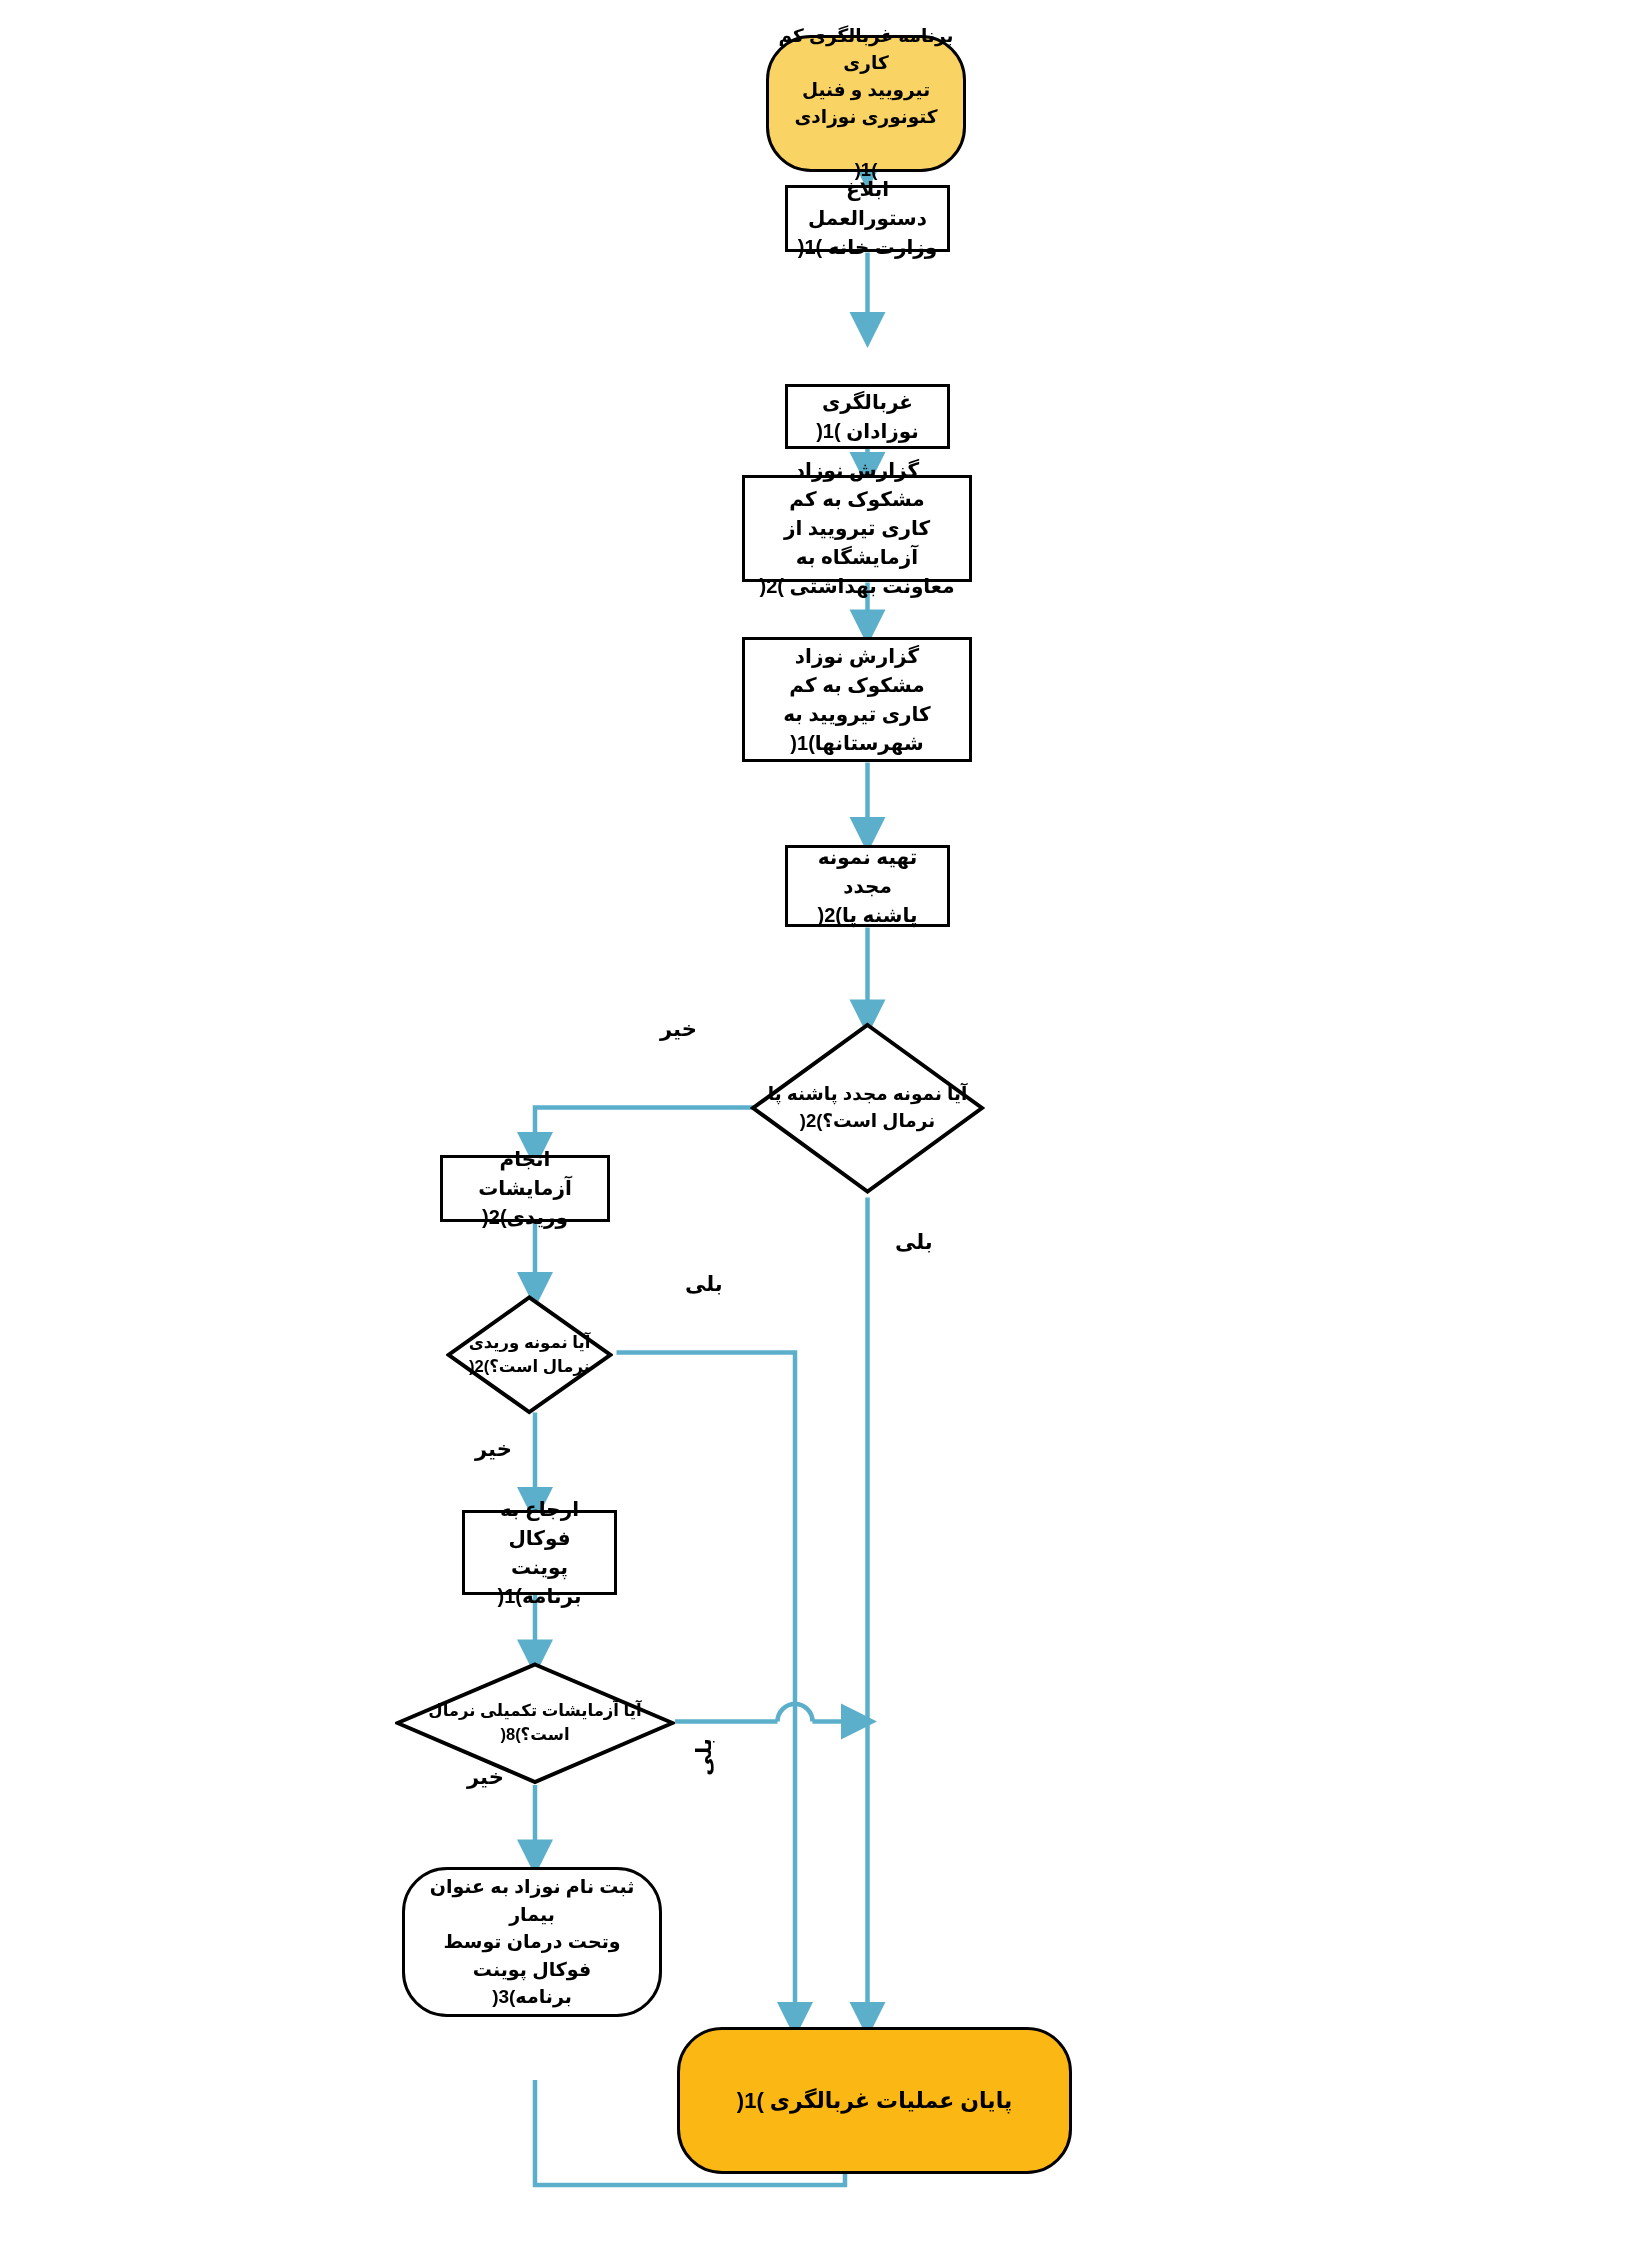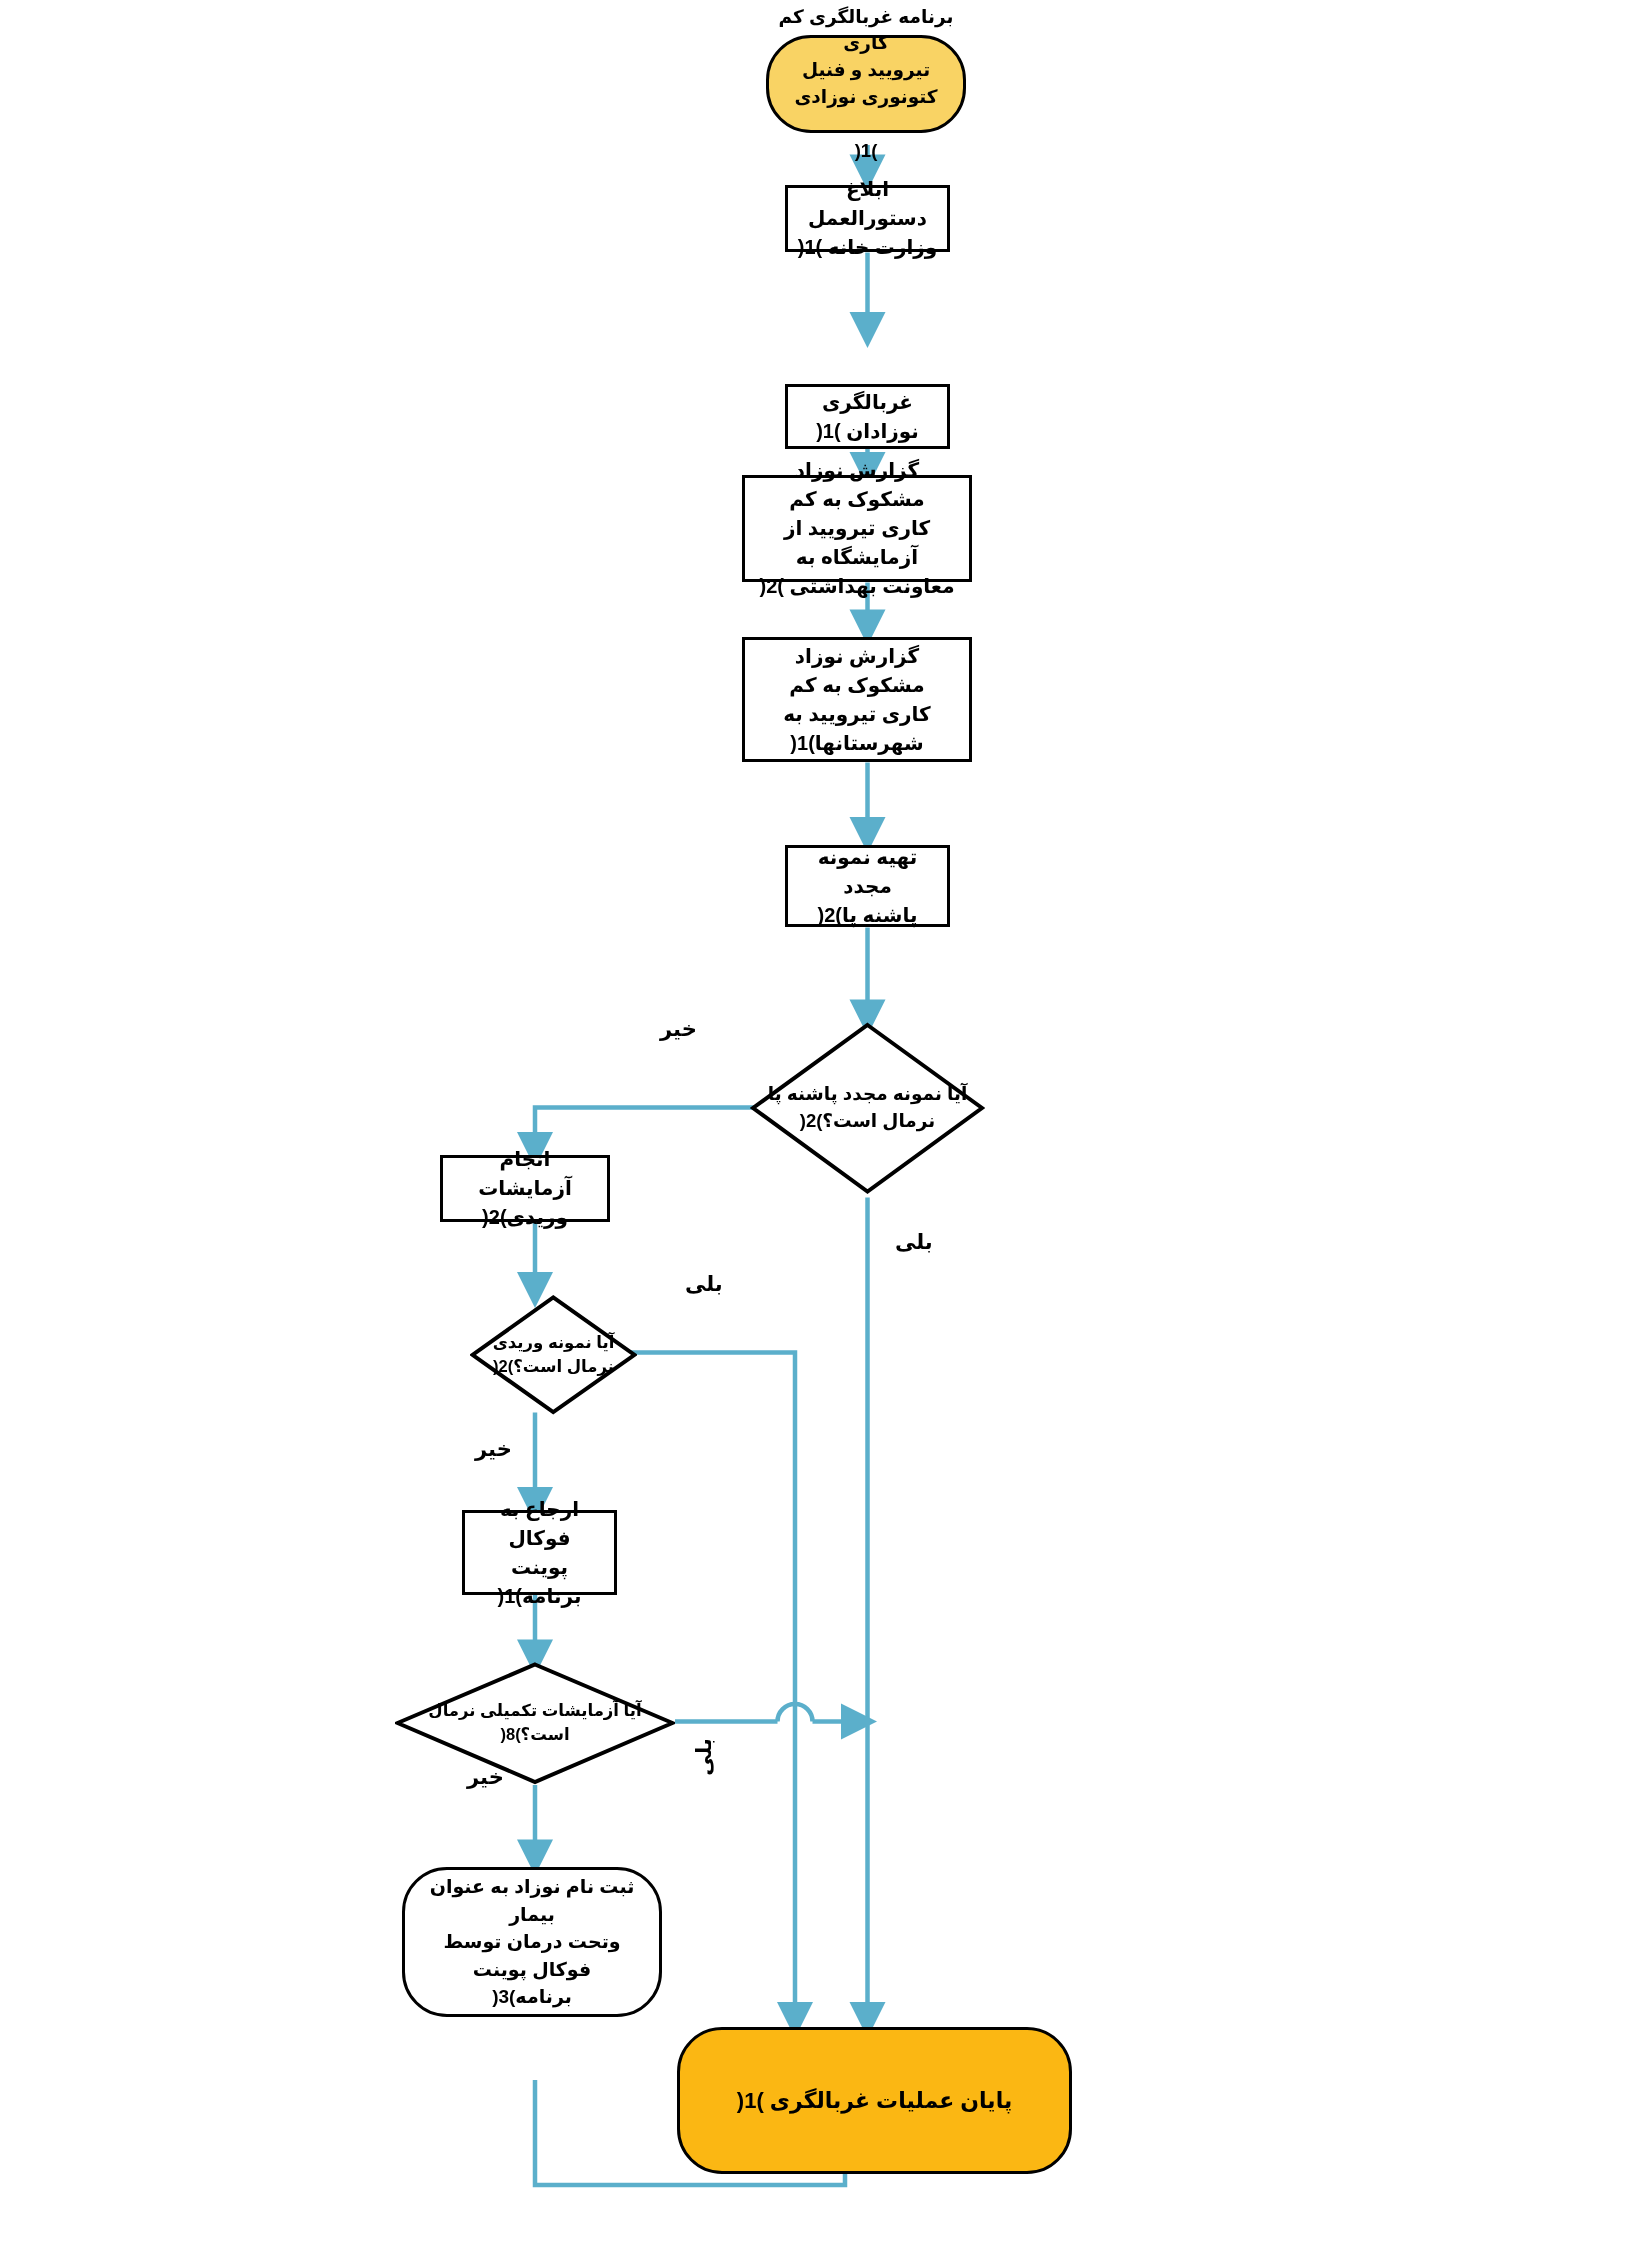--- a/index.html
+++ b/index.html
@@ -59,21 +59,21 @@
       <path d="M1070,4160 L1070,4370 L1690,4370 L1690,4235"></path>
     </g>
 
     <g stroke="#5BAFCB" stroke-width="9" fill="none">
       <path d="M1350,3443 L1555,3443"></path>
       <path d="M1555,3443 A16,16 0 0 1 1625,3443"></path>
       <path d="M1625,3443 L1718,3443" marker-end="url(#ar)"></path>
     </g>
   </svg>
 
-  <div class="node terminator" style="left:766px;top:35px;width:200px;height:98px;background:#F9D364;font-size:18.5px;">
+  <div class="node terminator" style="left:766px;top:35px;width:200px;height:137px;background:#F9D364;font-size:18.5px;">
     <span class="txt">برنامه غربالگری کم کاری
 تیرویید و فنیل کتونوری نوزادی
 
 )1(</span>
   </div>
 
   <div class="node process" style="left:785px;top:185px;width:165px;height:67px;font-size:20px;">
     <span class="txt">ابلاغ دستورالعمل
 وزارت خانه )1(</span>
   </div>
@@ -104,21 +104,21 @@
     </svg>
     <span class="txt">آیا نمونه مجدد پاشنه پا
 نرمال است؟)2(</span>
   </div>
 
   <div class="node process" style="left:440px;top:1155px;width:170px;height:67px;font-size:20px;align-items:center;">
     <span class="txt">انجام آزمایشات
 وریدی)2(</span>
   </div>
 
-  <div class="node decision" style="left:470px;top:1295px;width:167px;height:120px;font-size:16.5px;">
+  <div class="node decision" style="left:446px;top:1295px;width:167px;height:120px;font-size:16.5px;">
     <svg class="dshape" viewBox="0 0 335 240" preserveAspectRatio="none">
       <polygon points="167,5 330,120 167,235 5,120" fill="#fff" stroke="#000" stroke-width="8"></polygon>
     </svg>
     <span class="txt">آیا نمونه وریدی
 نرمال است؟)2(</span>
   </div>
 
   <div class="node process" style="left:462px;top:1510px;width:155px;height:85px;font-size:20px;">
     <span class="txt">ارجاع به فوکال
 پوینت برنامه)1(</span>

